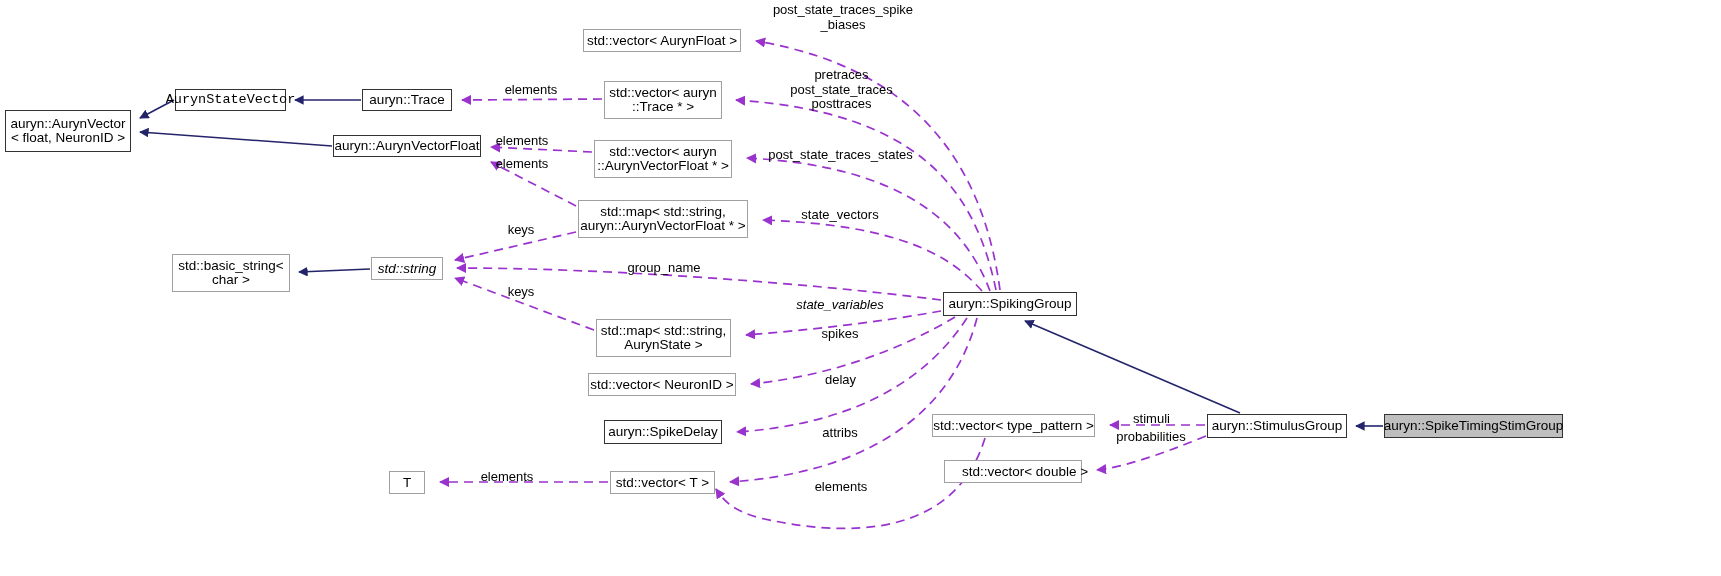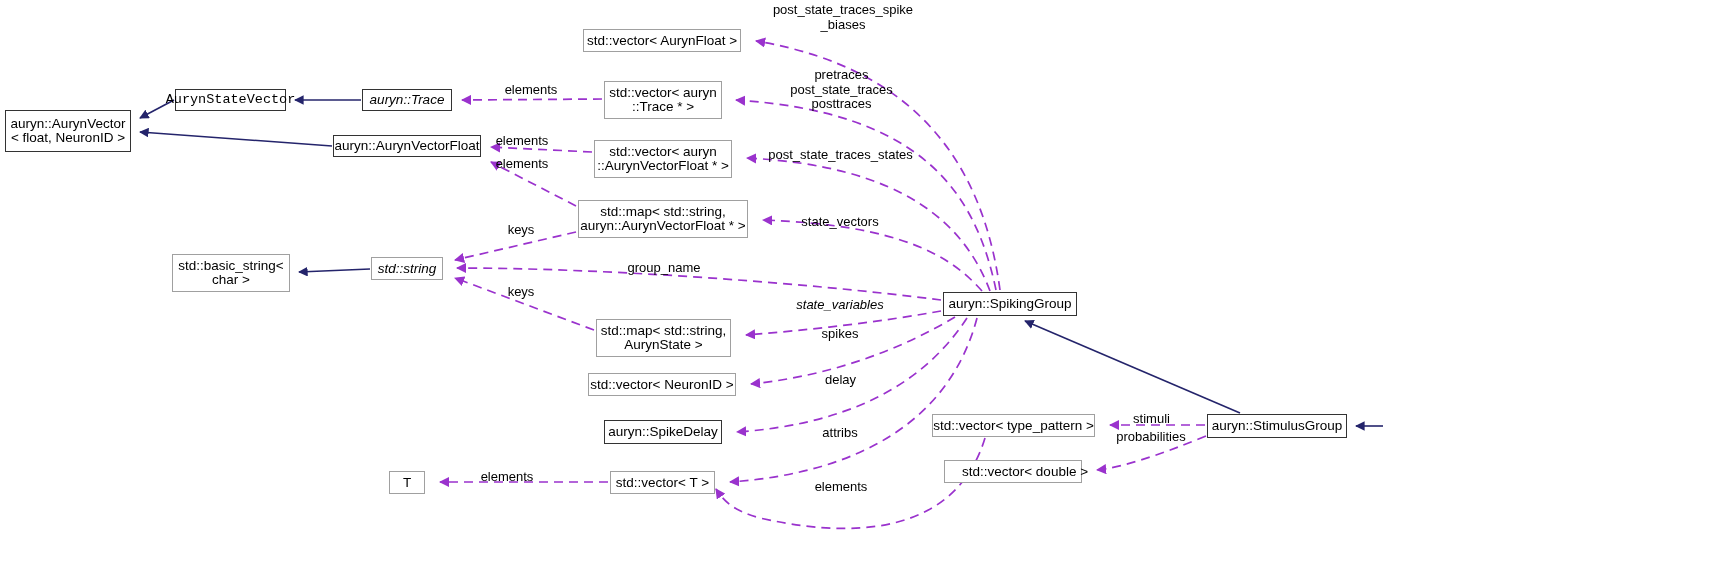--- a/index.html
+++ b/index.html
@@ -128,21 +128,21 @@
 
       <path d="M 1206 436 C 1160 455 1120 468 1097 470" marker-end="url(#arrow-use)"></path>
     </g>
   </svg>
 
   <div class="node solid" style="left:5px;  top:110px; width:126px; height:42px;">auryn::AurynVector
 &lt; float, NeuronID &gt;</div>
 
   <div class="node solid" style="left:175px; top:89px;  width:111px; height:22px;font-family:Liberation Mono, monospace;">AurynStateVector</div>
 
-  <div class="node solid" style="left:362px; top:89px;  width:90px;  height:22px;font-style:italic;">auryn::Trace</div>
+  <div class="node solid" style="left:362px; top:89px;  width:90px;  height:22px;">auryn::Trace</div>
 
   <div class="node solid" style="left:333px; top:135px; width:148px; height:22px;">auryn::AurynVectorFloat</div>
 
   <div class="node" style="left:583px; top:29px;  width:158px; height:23px;">std::vector&lt; AurynFloat &gt;</div>
 
   <div class="node" style="left:604px; top:81px;  width:118px; height:38px;">std::vector&lt; auryn
 ::Trace * &gt;</div>
 
   <div class="node" style="left:594px; top:140px; width:138px; height:38px;">std::vector&lt; auryn
 ::AurynVectorFloat * &gt;</div>
@@ -167,37 +167,38 @@
   <div class="node" style="left:610px; top:471px; width:105px; height:23px;">std::vector&lt; T &gt;</div>
 
   <div class="node solid" style="left:943px; top:292px; width:134px; height:24px;">auryn::SpikingGroup</div>
 
   <div class="node" style="left:932px; top:414px; width:163px; height:23px;">std::vector&lt; type_pattern &gt;</div>
 
   <div class="node" style="left:944px; top:460px; width:138px; height:23px;padding-left:28px;">std::vector&lt; double &gt;</div>
 
   <div class="node solid" style="left:1207px; top:414px; width:140px; height:24px;">auryn::StimulusGroup</div>
 
+  <div class="node current" style="left:1384px; top:414px; width:179px; height:24px;">auryn::SpikeTimingStimGroup</div>
 
   <div class="edge-label" style="left:768px;  top:3px;   width:150px;">post_state_traces_spike
 _biases</div>
 
   <div class="edge-label" style="left:500px;  top:83px;  width:62px;">elements</div>
 
   <div class="edge-label" style="left:780px;  top:68px;  width:123px;">pretraces
 post_state_traces
 posttraces</div>
 
   <div class="edge-label" style="left:491px;  top:134px; width:62px;">elements</div>
 
   <div class="edge-label" style="left:491px;  top:157px; width:62px;">elements</div>
 
   <div class="edge-label" style="left:763px;  top:148px; width:155px;">post_state_traces_states</div>
 
-  <div class="edge-label" style="left:797px;  top:215px; width:86px;">state_vectors</div>
+  <div class="edge-label" style="left:797px;  top:208px; width:86px;">state_vectors</div>
 
   <div class="edge-label" style="left:505px;  top:223px; width:32px;">keys</div>
 
   <div class="edge-label" style="left:626px;  top:261px; width:76px;">group_name</div>
 
   <div class="edge-label" style="left:505px;  top:285px; width:32px;">keys</div>
 
   <div class="edge-label" style="left:793px;  top:298px; width:94px;font-style:italic;">state_variables</div>
 
   <div class="edge-label" style="left:819px;  top:327px; width:42px;">spikes</div>

